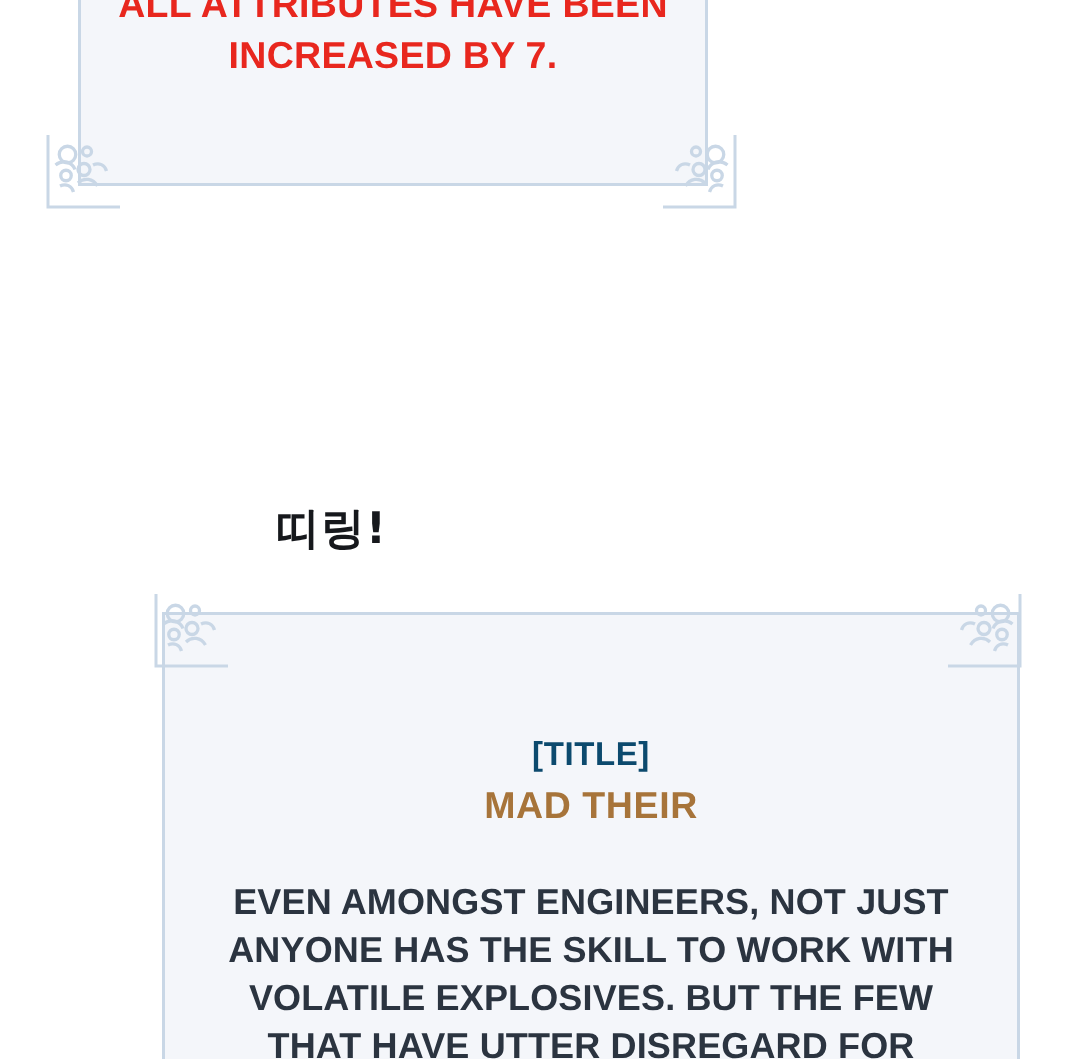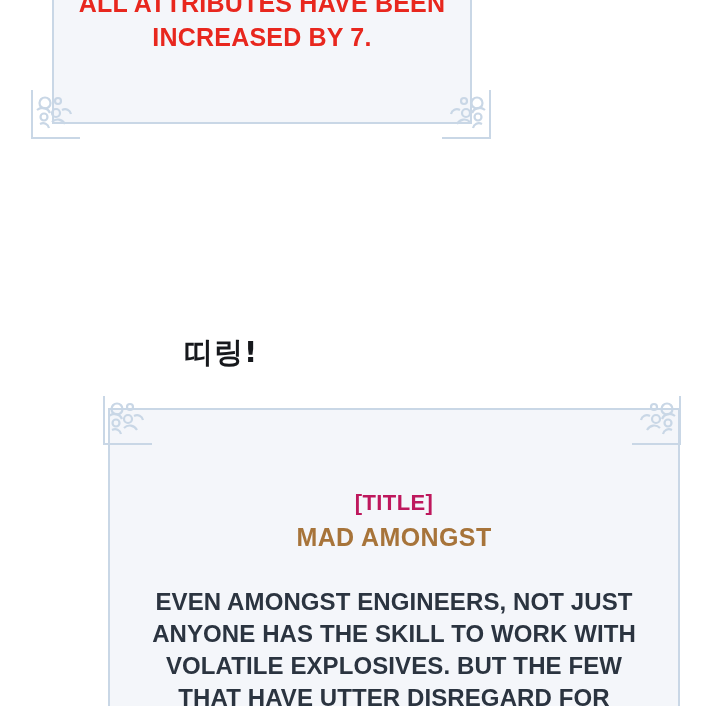--- a/index.html
+++ b/index.html
@@ -53,21 +53,21 @@
     border: 2px solid #c9d7e6;
   }
   #panel-bottom .body-wrap {
     position: absolute;
     left: 0;
     top: 78px;
     width: 100%;
     text-align: center;
   }
   .title-tag {
-    color: #be185d;
+    color: #0c4a6e;
     font-weight: bold;
     font-size: 22px;
     line-height: 30px;
     letter-spacing: 0.4px;
   }
   .title-name {
     color: #a7743a;
     font-weight: bold;
     font-size: 25px;
     line-height: 34px;
@@ -144,21 +144,21 @@
     <path d="M12 38 C16 36 20 38 21 42"></path>
     <path d="M34 24 C38 22 42 24 43 28"></path>
   </svg>
 </div>
 
 <div id="sfx">띠링!</div>
 
 <div class="panel" id="panel-bottom">
   <div class="body-wrap">
     <div class="title-tag">[TITLE]</div>
-    <div class="title-name">MAD AMONGST</div>
+    <div class="title-name">MAD THEIR</div>
     <div class="body-text">EVEN AMONGST ENGINEERS, NOT JUST ANYONE HAS THE SKILL TO WORK WITH VOLATILE EXPLOSIVES. BUT THE FEW THAT HAVE UTTER DISREGARD FOR THEIR OWN SAFETY AND THE</div>
   </div>
 </div>
 
 <div class="flourish" id="fl-bot-left">
   <svg viewBox="0 0 56 56" fill="none" stroke="currentColor" stroke-width="2.2">
     <path d="M4 4 L4 52 L52 52" stroke-width="2"></path>
     <circle cx="17" cy="17" r="5.5"></circle>
     <circle cx="28" cy="27" r="4"></circle>
     <circle cx="16" cy="31" r="3.5"></circle>

